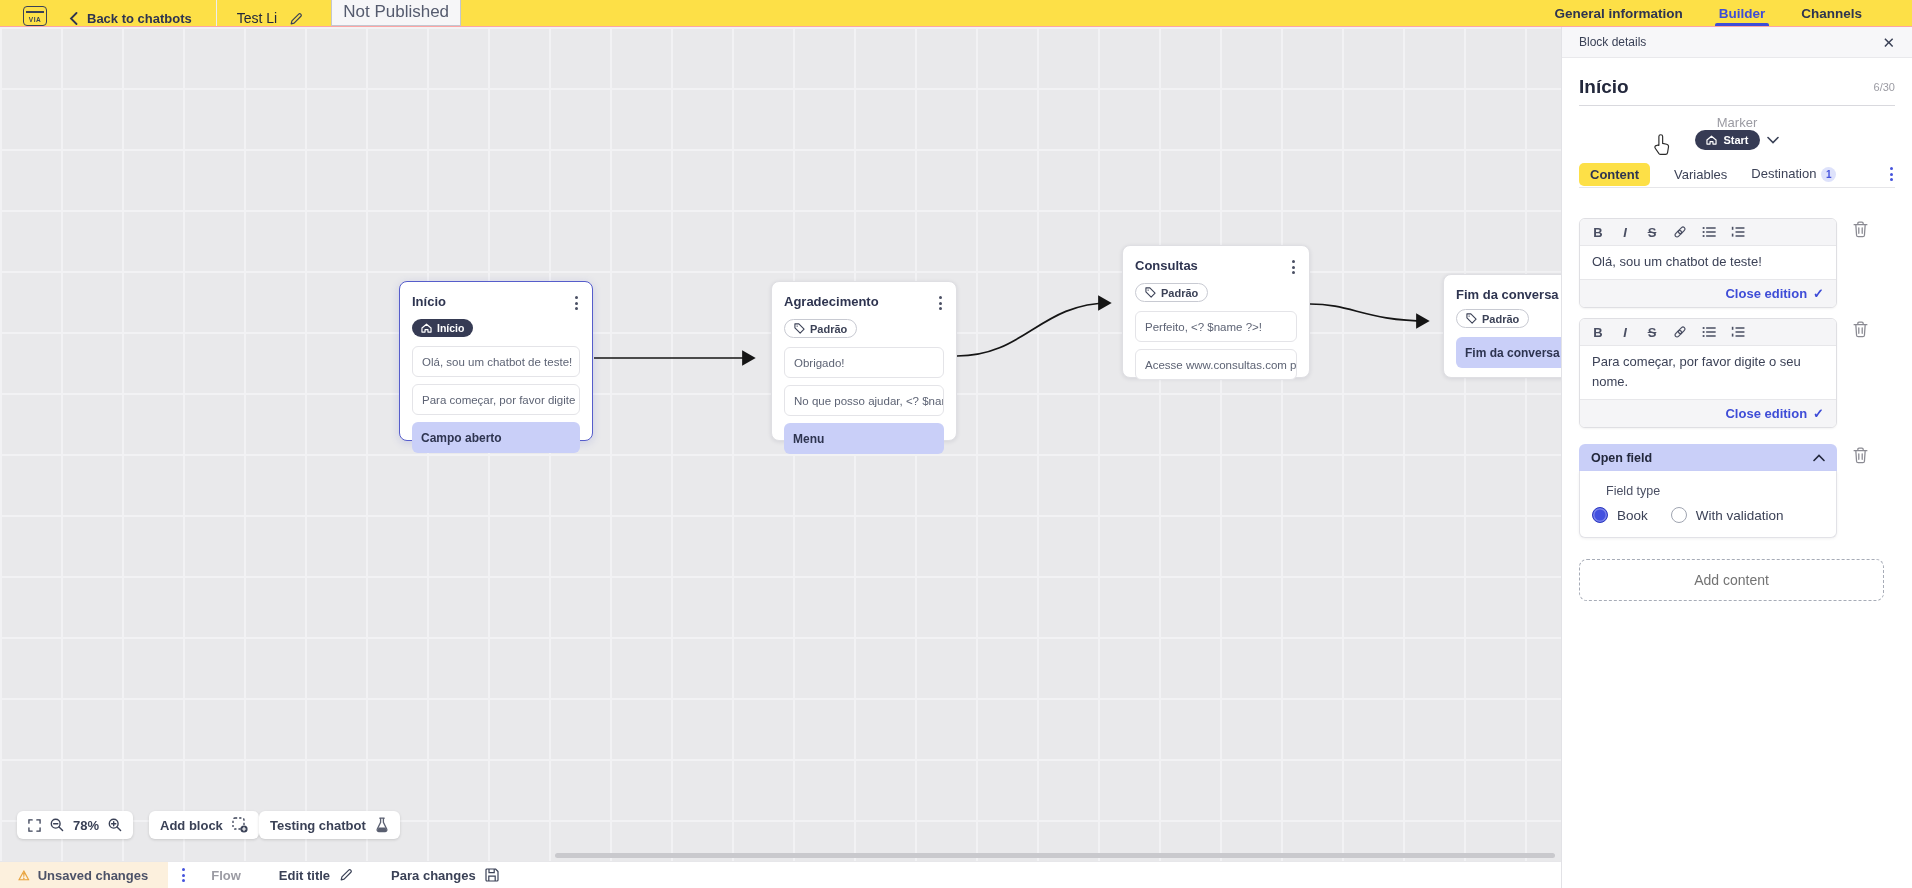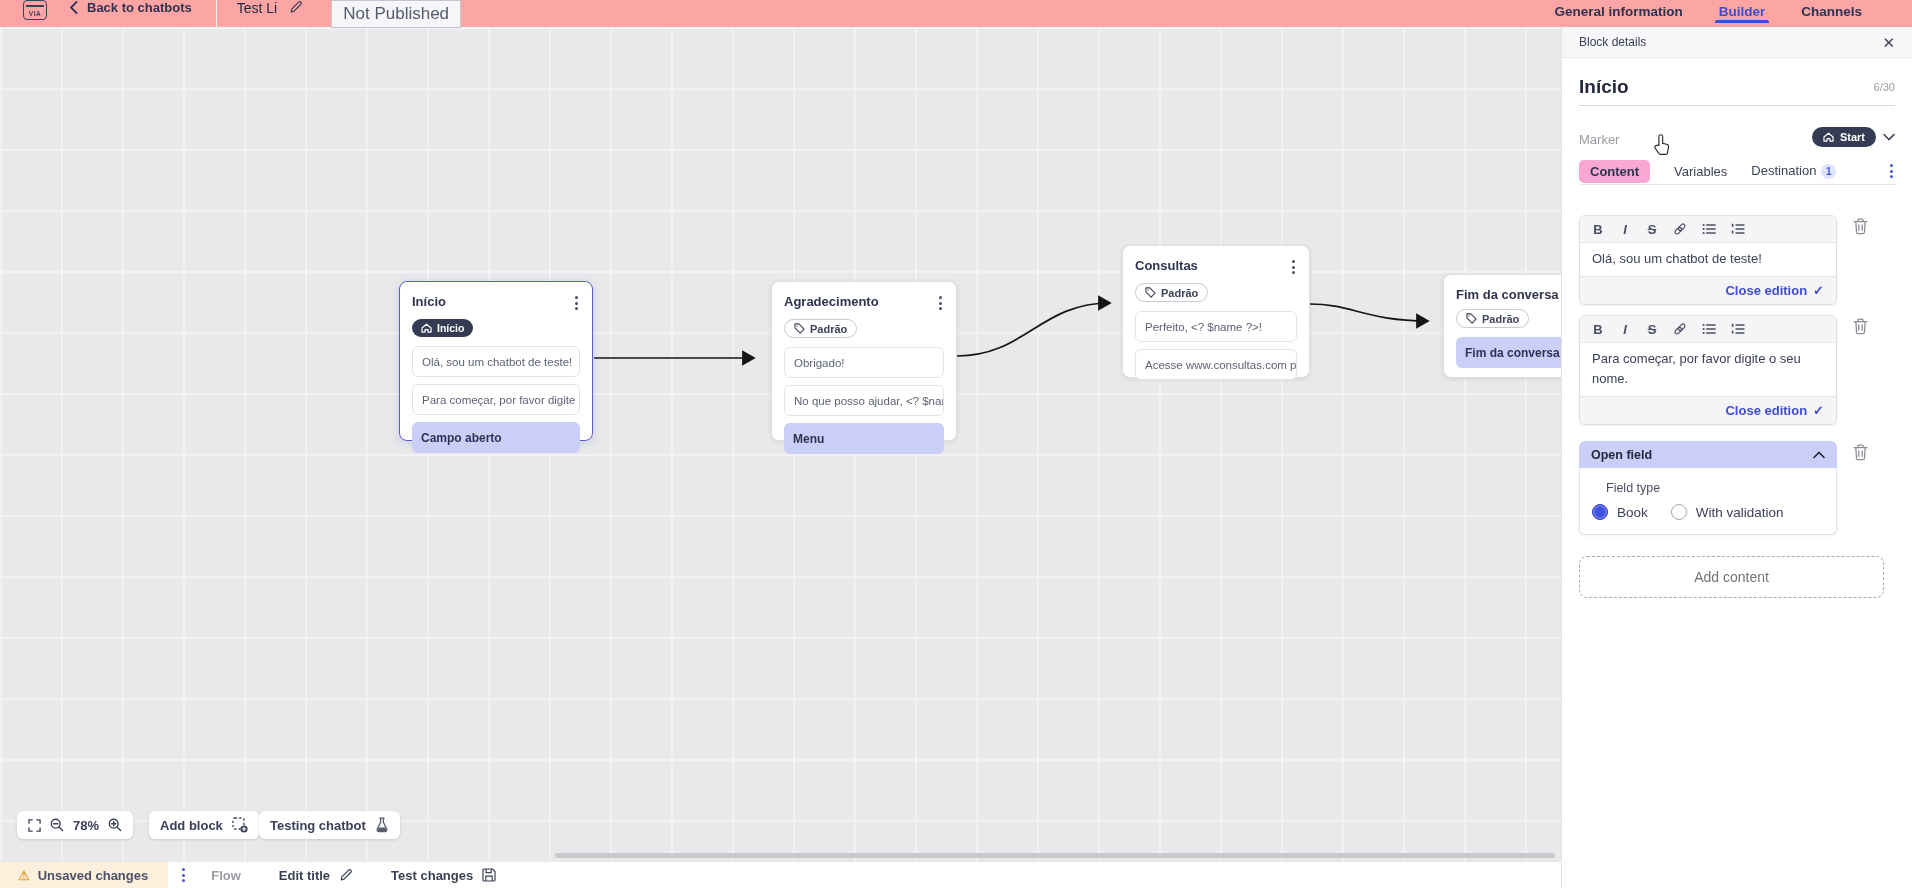--- a/index.html
+++ b/index.html
@@ -1,22 +1,22 @@
 <!DOCTYPE html>
 <html><head>
 <meta charset="utf-8">
 <style>
   * { margin:0; padding:0; box-sizing:border-box; }
   html,body { width:1912px; height:888px; overflow:hidden; background:#fff;
     font-family:"Liberation Sans", sans-serif; }
   .app { position:relative; width:1912px; height:888px; }
 
   
-  .topbar { position:absolute; left:0; top:0; width:1912px; height:27px; background:#fca5a5;
-    border-bottom:4px solid #fca5a5; display:flex; align-items:flex-start; padding-left:23px; z-index:6; }
+  .topbar { position:absolute; left:0; top:0; width:1912px; height:27px; background:#fde047;
+    border-bottom:1px solid #fca5a5; display:flex; align-items:flex-end; padding-left:23px; z-index:6; }
   .logo { width:24px; height:20px; border:1.8px solid #3a4156; border-radius:4px; margin-right:22px;
     display:flex; align-items:flex-end; justify-content:center; position:relative; }
   .logo::before { content:""; position:absolute; left:2px; right:2px; top:4px; height:1.6px; background:#3a4156; }
   .logo-text { font-size:6.5px; font-weight:700; color:#3a4156; letter-spacing:.5px; padding-bottom:2px; }
   .back-group { display:flex; align-items:center; gap:9px; margin-right:24px; cursor:pointer; }
   .back-label { font-size:13px; font-weight:700; color:#2e3450; }
   .tb-divider { width:1px; height:27px; background:#ededf0; margin-right:20px; }
   .tb-title { font-size:14px; color:#23283c; margin-right:12px; }
   .icon-btn { display:inline-flex; align-items:center; }
   .tb-pencil { margin-right:28px; }
@@ -74,29 +74,29 @@
   .panel { position:absolute; left:1561px; top:27px; width:351px; height:861px; background:#fff;
     border-left:1px solid #e2e2e6; z-index:5; }
   .p-header { height:31px; background:#f7f7f9; border-bottom:1px solid #e9e9ec; display:flex;
     align-items:center; justify-content:space-between; padding:0 17px; font-size:12px; color:#3a4156; }
   .p-close { font-size:15px; color:#3a4156; cursor:pointer; line-height:1; }
   .p-body { padding:18px 17px 0; position:relative; }
   .p-title-row { display:flex; justify-content:space-between; align-items:flex-start; }
   .p-title { font-size:19px; font-weight:600; color:#23283c; }
   .p-counter { font-size:11px; color:#9b9ba3; margin-top:5px; }
   .p-underline { border-bottom:1px solid #d9d9de; margin-top:7px; }
-  .p-marker-row { margin-top:21px; display:flex; align-items:flex-end; justify-content:space-between; }
+  .p-marker-row { margin-top:9px; display:flex; align-items:center; justify-content:space-between;flex-direction:column; }
   .p-marker-label { font-size:13px; color:#9b9ba3; }
   .marker-group { display:flex; align-items:center; gap:7px; cursor:pointer; }
   .pill-start { display:inline-flex; align-items:center; gap:6px; background:#363b54; color:#fff;
     border-radius:11px; padding:4px 11px; font-size:11px; font-weight:700; }
   .p-tabs { margin-top:11px; display:flex; align-items:center; gap:24px; border-bottom:1px solid #e6e6e9;
     height:27px; }
   .p-tab { font-size:13px; color:#3c4257; cursor:pointer; }
-  .p-tab.active { background:#f9a8d4; border-radius:5px; padding:4px 11px; font-weight:700; color:#2e3450; }
+  .p-tab.active { background:#fde047; border-radius:5px; padding:4px 11px; font-weight:700; color:#2e3450; }
   .dest-badge { display:inline-block; width:15px; height:15px; border-radius:50%; background:#dee2fb;
     color:#4553dd; font-size:10px; font-weight:700; line-height:15px; text-align:center; margin-left:5px; }
   .p-tabs .kebab { margin-left:auto; }
   .p-cards { margin-top:30px; }
   .card-row { display:flex; align-items:flex-start; gap:16px; margin-bottom:10px; }
   .editor-card { width:258px; border:1px solid #dfdfe3; border-radius:6px; overflow:hidden; background:#fff;
     box-shadow:0 1px 2px rgba(0,0,0,.05); }
   .ed-toolbar { height:27px; background:#f5f5f7; border-bottom:1px solid #e7e7ea; display:flex;
     align-items:center; gap:15px; padding:0 12px; color:#4a4f63; }
   .ti { font-size:13px; font-weight:600; width:12px; text-align:center; cursor:pointer; }
@@ -304,21 +304,21 @@
         <i></i>
       </span>
     <span class="sb-flow">Flow</span>
     <span class="sb-item">
       <span>Edit title</span>
       <svg width="14" height="14" viewBox="0 0 14 14">
           <path d="M2.2 11.8 l.7-2.9 L9.7 2.1 a1.4 1.4 0 0 1 2 0 l.2.2 a1.4 1.4 0 0 1 0 2 L5.1 11.1 2.2 11.8 Z" fill="none" stroke="#3a4156" stroke-width="1.2" stroke-linejoin="round"></path>
         </svg>
     </span>
     <span class="sb-item">
-      <span>Test changes</span>
+      <span>Para changes</span>
       <svg width="14" height="14" viewBox="0 0 14 14">
           <path d="M2 1 h8.5 L13 3.5 V12 a1 1 0 0 1-1 1 H2 a1 1 0 0 1-1-1 V2 a1 1 0 0 1 1-1 Z" fill="none" stroke="#3a4156" stroke-width="1.2" stroke-linejoin="round"></path>
           <path d="M4 1 v3.6 h5.2 V1 M3.8 13 V8.2 h6.4 V13" fill="none" stroke="#3a4156" stroke-width="1.2"></path>
         </svg>
     </span>
   </footer>
 
   <aside class="panel">
     <div class="p-header">
       <span>Block details</span>

